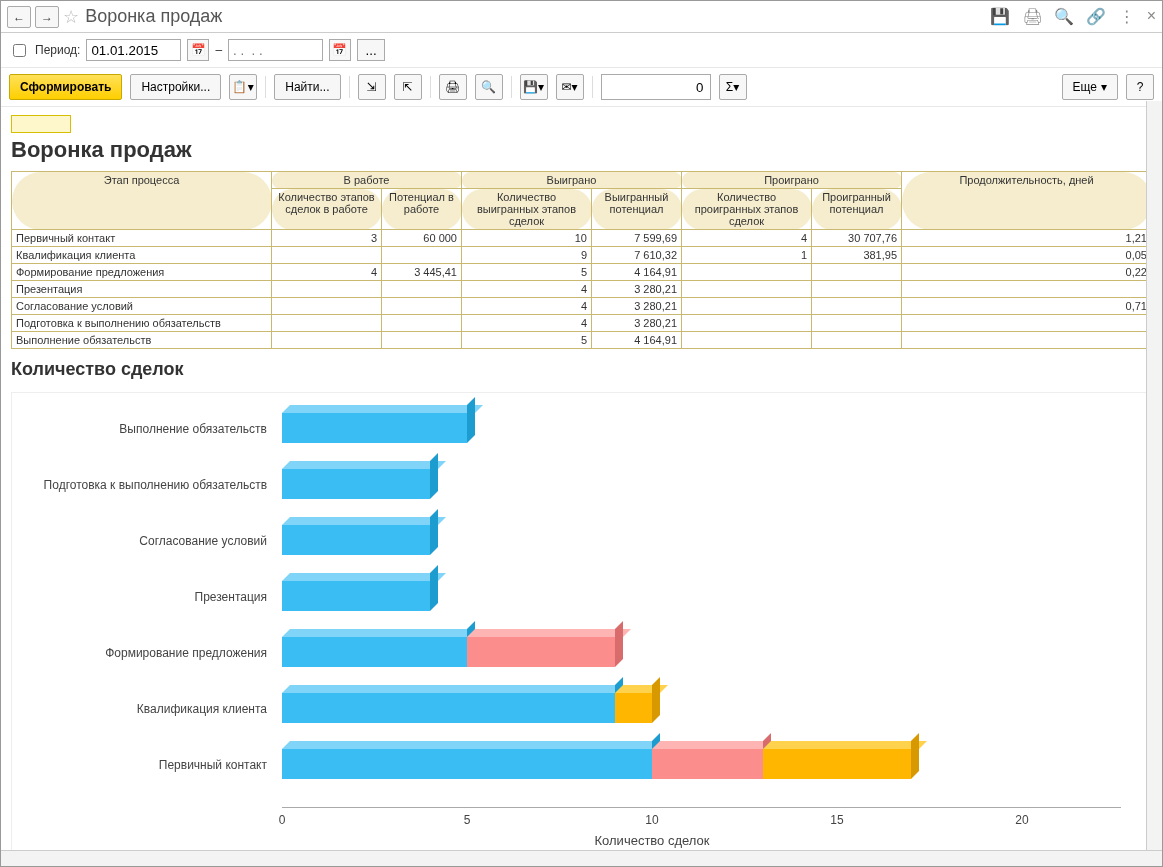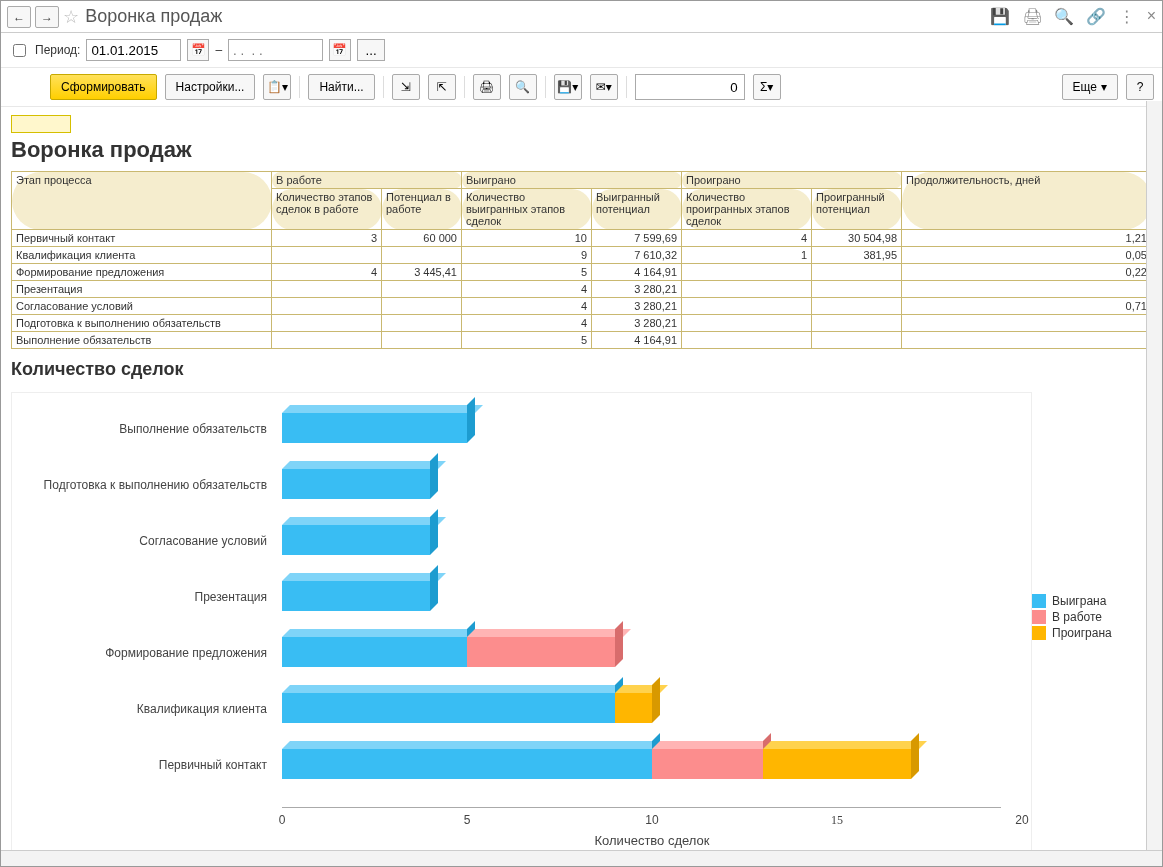--- a/index.html
+++ b/index.html
@@ -15,34 +15,34 @@
   .title-right span{cursor:pointer;}
   
   .periodbar { display:flex; align-items:center; padding:6px 8px; gap:6px; border-bottom:1px solid #e8e8e8;}
   .chk { width:13px; height:13px;}
   .dateinput { border:1px solid #aaa; height:22px; padding:0 4px; width:95px;}
   .calbtn { width:22px; height:22px; border:1px solid #aaa; background:#f7f7f7; display:flex; align-items:center;justify-content:center; cursor:pointer;}
   .dotbtn { width:28px; height:22px; border:1px solid #aaa; background:#f7f7f7; cursor:pointer;}
   
   .toolbar { display:flex; align-items:center; padding:6px 8px; gap:8px; border-bottom:1px solid #e8e8e8;}
   .btn { height:26px; border:1px solid #aaa; background:#f7f7f7; padding:0 10px; cursor:pointer; border-radius:2px; display:flex; align-items:center; gap:4px; font-size:12px;}
-  .btn-primary{ background:linear-gradient(#ffe15a,#ffcf00); border-color:#c7a900; font-weight:normal;margin-left:41px;}
+  .btn-primary{ background:linear-gradient(#ffe15a,#ffcf00); border-color:#c7a900; font-weight:bold;}
   .iconbtn { width:28px; padding:0; justify-content:center;}
   .sep{ width:1px; height:22px; background:#ddd; }
   .numinput { width:110px; height:26px; border:1px solid #aaa; text-align:right; padding:0 6px;}
   .right-tools{margin-left:auto; display:flex; gap:8px;}
   
   .content{ flex:1; overflow:auto; padding:8px 10px; position:relative;}
   .tab-stub{ border:1px solid #d5bf00; background:#fff7cc; width:60px; height:18px; margin-bottom:2px;}
   h1.report { font-size:22px; font-weight:bold; margin:4px 0 8px; color:#333;}
   h2.report { font-size:18px; font-weight:bold; margin:10px 0 6px; color:#333;}
   
   table.data { border-collapse:collapse; width:100%; table-layout:fixed; font-size:11px;}
   table.data th, table.data td { border:1px solid #c9b870; padding:2px 4px; }
-  table.data th { background:#f5edce; font-weight:normal; text-align:left; vertical-align:top;border-radius:29px;}
+  table.data th { background:#f5edce; font-weight:normal; text-align:center; vertical-align:top;border-radius:29px;}
   table.data td { background:#fff; }
   table.data td.num { text-align:right; }
   
   .chart-wrap{ display:flex; margin-top:12px;}
   .chart{ position:relative; border:1px solid #eee; padding:8px 10px 40px 260px; flex:1; height:460px;}
   .ylabel { position:absolute; left:0; width:255px; text-align:right; font-size:12px; color:#444; transform:translateY(-6px);}
   .bar3d { position:absolute; height:30px; }
   .bar3d .front{ position:absolute; inset:0; }
   .bar3d .top{ position:absolute; left:0; right:-8px; top:-8px; height:8px; transform:skewX(-45deg); transform-origin:bottom left; }
   .bar3d .side{ position:absolute; right:-8px; top:-8px; width:8px; bottom:0; transform:skewY(-45deg); transform-origin:top left;}
@@ -170,21 +170,21 @@
         </tr>
       </thead>
       <tbody id="tbody">
           <tr>
             <td>Первичный контакт</td>
     <td class="num">3</td>
     <td class="num">60 000</td>
     <td class="num">10</td>
     <td class="num">7 599,69</td>
     <td class="num">4</td>
-    <td class="num">30 504,98</td>
+    <td class="num">30 707,76</td>
     <td class="num">1,21</td>
           </tr>
           <tr>
             <td>Квалификация клиента</td>
     <td class="num"></td>
     <td class="num"></td>
     <td class="num">9</td>
     <td class="num">7 610,32</td>
     <td class="num">1</td>
     <td class="num">381,95</td>
@@ -306,36 +306,22 @@
           </div>
           <div class="bar3d c-lost" style="top: 356px; left: 751px; width: 148px;">
             <div class="top"></div>
             <div class="side"></div>
             <div class="front"></div>
           </div>
           <div class="axis-x" style="top: 414px;"></div>
           <div class="tick" style="left: 270px; top: 420px;">0</div>
           <div class="tick" style="left: 455px; top: 420px;">5</div>
           <div class="tick" style="left: 640px; top: 420px;">10</div>
-          <div class="tick" style="left: 825px; top: 420px; font-family: Liberation Serif, serif;">15</div>
+          <div class="tick" style="left: 825px; top: 420px;">15</div>
           <div class="tick" style="left: 1010px; top: 420px;">20</div>
           <div class="xlabel" style="top: 440px; left: 640px;">Количество сделок</div>
         </div>
-      <div class="legend" id="legend">
-          <div class="leg-item">
-            <span class="leg-sw" style="background:#39bdf3"></span>
-            <span>Выиграна</span>
-          </div>
-          <div class="leg-item">
-            <span class="leg-sw" style="background:#fc8d8d"></span>
-            <span>В работе</span>
-          </div>
-          <div class="leg-item">
-            <span class="leg-sw" style="background:#ffb600"></span>
-            <span>Проиграна</span>
-          </div>
-        </div>
     </div>
   </div>
 
   <div class="scroll-y"></div>
   <div class="scroll-x"></div>
 </div>
 
 </body></html>

